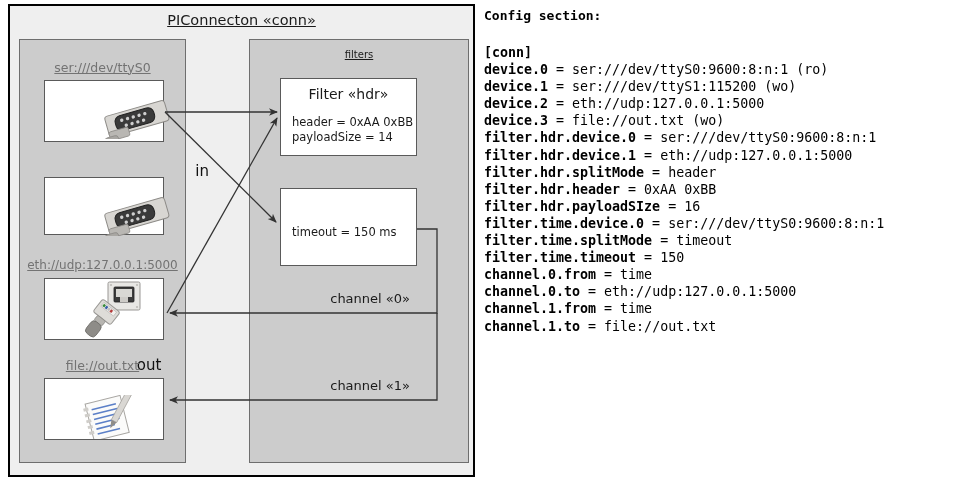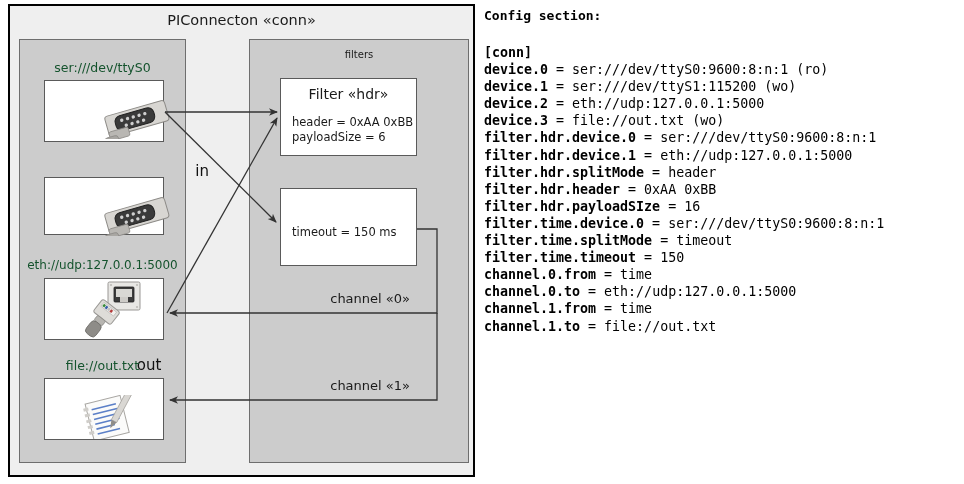--- a/index.html
+++ b/index.html
@@ -2,37 +2,37 @@
 <html><head>
 <meta charset="utf-8">
 <style>
   html,body{margin:0;padding:0;background:#ffffff;}
   body{width:964px;height:484px;position:relative;overflow:hidden;
        font-family:"DejaVu Sans","Liberation Sans",sans-serif;
        -webkit-font-smoothing:antialiased;}
 
   
   .abs{position:absolute;box-sizing:border-box;}
-  .ctr{display:flex;align-items:center;justify-content:center;text-align:right;}
+  .ctr{display:flex;align-items:center;justify-content:center;text-align:right;text-decoration:underline;}
 
   
   #diagram-frame{left:8px;top:4px;width:467px;height:473px;
       background:#efefef;border:2px solid #000;}
   #diagram-title{left:8px;top:9px;width:467px;height:22px;
       font-size:14.5px;color:#1a1a1a;}
 
   
   .group{background:#cccccc;border:1.5px solid #6e6e6e;}
   #devices-group{left:19px;top:39px;width:167px;height:424px;}
   #filters-group{left:249px;top:39px;width:220px;height:424px;}
   #filters-title{left:249px;top:44px;width:220px;height:20px;
       font-size:10px;color:#1a1a1a;}
 
   
-  .dev-label{font-size:12.5px;color:#14532d;}
+  .dev-label{font-size:12.5px;color:#737373;}
   .dev-card{background:#ffffff;border:1.5px solid #5a5a5a;}
   .dev-dir{position:absolute;font-size:15px;color:#111;}
 
   #lbl-ttys0{left:19px;top:58px;width:167px;height:18px;}
   #card-ttys0{left:44px;top:80px;width:120px;height:62px;}
   #dir-ttys0{left:44px;top:81px;width:120px;text-align:right;}
 
   #lbl-ttys1{left:19px;top:155px;width:167px;height:18px;margin-top:36px;}
   #card-ttys1{left:44px;top:177px;width:120px;height:58px;}
   #dir-ttys1{left:44px;top:178px;width:120px;text-align:center;}
@@ -206,21 +206,21 @@
       </g>
     </svg>
   </span>
 
 </div>
 
 <div class="abs filter-card" id="filter-hdr">
   <div class="filter-title">Filter «hdr»</div>
   <div class="filter-body">
     <div>header = 0xAA 0xBB</div>
-    <div>payloadSize = 6</div>
+    <div>payloadSize = 14</div>
   </div>
 </div>
 
 <div class="abs filter-card" id="filter-time">
   <div class="filter-body">
     <div>timeout = 150 ms</div>
   </div>
 </div>
 
 <div class="abs chan-label" id="chan0-label">channel «0»</div>

